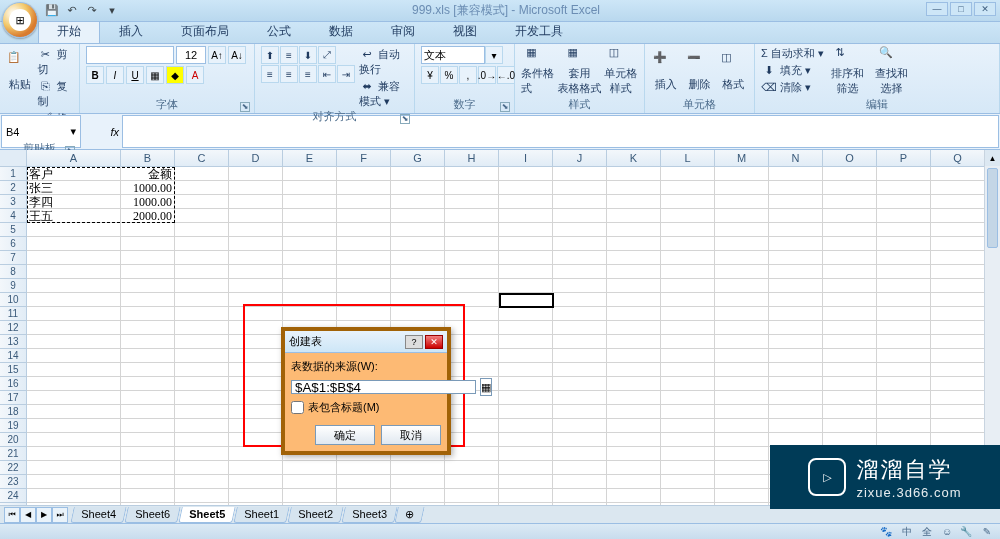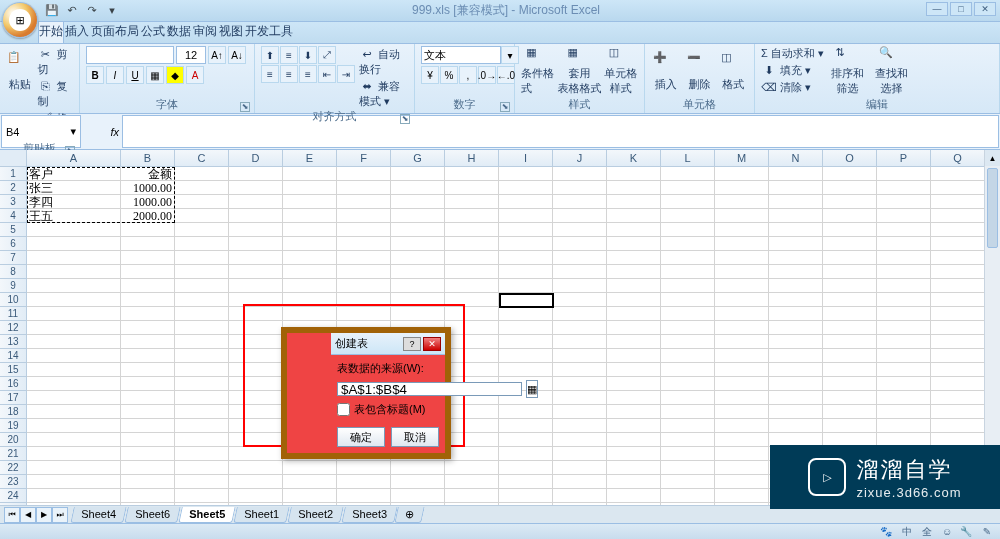--- a/index.html
+++ b/index.html
@@ -10,21 +10,21 @@
 .office-btn { width: 36px; height: 36px; position: absolute; left: 2px; top: 2px; z-index: 10; border-radius: 50%; background: radial-gradient(circle at 30% 30%, #fff, #f3c96b 40%, #d97b2f 70%); border: 1px solid #9bbee3; box-shadow: 0 1px 2px rgba(0,0,0,.3); }
 .office-btn .inner { position: absolute; inset: 6px; background: #fff; border-radius: 50%; display: flex; align-items: center; justify-content: center; }
 .qat { margin-left: 44px; display: flex; gap: 4px; align-items: center; height: 100%; }
 .qat-btn { width: 16px; height: 16px; display: flex; align-items: center; justify-content: center; opacity: .7; }
 .title-text { position: absolute; left: 12px; right: 0; text-align: center; color: #6b8db3; font-size: 12px; pointer-events: none; }
 .winbtns { position: absolute; right: 4px; top: 2px; display: flex; gap: 2px; }
 .winbtn { width: 22px; height: 14px; background: #cde6f7; border: 1px solid #9bbee3; display: flex; align-items: center; justify-content: center; font-size: 9px; color: #406080; }
 
 
 .rtabs { height: 22px; background: linear-gradient(#cde6f7, #c0dcf0); display: flex; align-items: flex-end; padding-left: 38px; border-bottom: 1px solid #9bbee3; }
-.rtab { padding: 3px 0; font-size: 12px; color: #1f3a5f; border: 1px solid transparent; border-bottom: none; border-radius: 3px 3px 0 0; }
+.rtab { padding: 3px 18px; font-size: 12px; color: #1f3a5f; border: 1px solid transparent; border-bottom: none; border-radius: 3px 3px 0 0; }
 .rtab.active { background: #e8f2fb; border-color: #9bbee3; }
 
 
 .ribbon { height: 70px; background: linear-gradient(#e8f2fb, #d6e8f7); display: flex; border-bottom: 1px solid #9bbee3; }
 .rgroup { border-right: 1px solid #b9d8ee; padding: 2px 6px 0 6px; display: flex; flex-direction: column; justify-content: space-between; }
 .rglabel { text-align: center; font-size: 11px; color: #4a6a8a; padding-bottom: 1px; position: relative; }
 .rglabel .launcher { position: absolute; right: -2px; bottom: 1px; width: 10px; height: 10px; border: 1px solid #8ab; font-size: 8px; line-height: 8px; color: #4a6a8a; }
 .rgbody { display: flex; gap: 4px; align-items: flex-start; flex: 1; }
 .rcol { display: flex; flex-direction: column; gap: 1px; font-size: 11px; color: #1f3a5f; }
 .rbtn-lg { width: 40px; height: 50px; display: flex; flex-direction: column; align-items: center; justify-content: center; gap: 2px; font-size: 11px; color: #1f3a5f; }
@@ -51,21 +51,21 @@
 .cell { width: 54px; border-right: 1px solid #d4d4d4; border-bottom: 1px solid #d4d4d4; font-size: 12px; line-height: 14px; padding: 0 2px; font-family: SimSun, serif; }
 .cellA { width: 94px; }
 .cellB { text-align: right; }
 
 
 .ants { position: absolute; border: 1px dashed #000; pointer-events: none; z-index: 1; }
 .active-cell { position: absolute; border: 2px solid #000; pointer-events: none; background: #fff; z-index: 2; }
 .red-box { position: absolute; border: 2px solid #ff0000; pointer-events: none; z-index: 3; }
 
 
-.dialog { position: absolute; z-index: 5; width: 170px; background: #ef4444; border: 6px solid #a16207; box-shadow: 2px 2px 6px rgba(0,0,0,.3); font-size: 11px; padding-left: 44px; }
+.dialog { position: absolute; z-index: 5; width: 170px; background: #fdba74; border: 4px solid #a16207; box-shadow: 2px 2px 6px rgba(0,0,0,.3); font-size: 11px; }
 .dlg-title { height: 22px; background: linear-gradient(#e8f2fb,#cde6f7); display: flex; align-items: center; padding: 0 4px; justify-content: space-between; border-bottom: 1px solid #9bbee3; }
 .dlg-tbtns { display: flex; gap: 2px; }
 .dlg-tb { width: 18px; height: 14px; border: 1px solid #888; background: #ddd; font-size: 9px; display: flex; align-items: center; justify-content: center; }
 .dlg-tb.close { background: linear-gradient(#f08080,#c00); color: #fff; border-color: #900; }
 .dlg-body { padding: 6px; }
 .dlg-row { display: flex; align-items: center; gap: 4px; margin: 4px 0; }
 .dlg-input { flex: 1; background: #fff; border: 1px solid #7a9ab8; height: 14px; padding: 0 3px; }
 .collapse-btn { width: 18px; height: 18px; border: 1px solid #7a9ab8; background: #fff; display: flex; align-items: center; justify-content: center; }
 .dlg-btns { display: flex; justify-content: flex-end; gap: 6px; margin-top: 10px; }
 .dlg-btn { width: 60px; height: 20px; border: 1px solid #7a9ab8; background: linear-gradient(#fff,#e0e8f0); font-size: 11px; }
@@ -191,21 +191,21 @@
         <div><span class="ricon">↩</span> <span>自动换行</span></div>
         <div><span class="ricon">⬌</span> <span>兼容模式</span> ▾</div>
       </div>
     </div>
     <div class="rglabel"><span>对齐方式</span><span class="launcher">⬊</span></div>
   </div>
 
   <div class="rgroup" style="width:100px">
     <div class="rgbody" style="flex-direction:column;gap:2px">
       <div style="display:flex">
-          <input class="rinput" style="width: 80px;" value="文本">
+          <input class="rinput" style="width: 64px;" value="文本">
           <span class="rbtn-sm">▾</span>
         </div>
       <div style="display:flex;gap:1px">
         <span class="rbtn-sm">¥</span>
         <span class="rbtn-sm">%</span>
         <span class="rbtn-sm">,</span>
         <span class="rbtn-sm">.0→</span>
         <span class="rbtn-sm">←.0</span>
       </div>
     </div>

